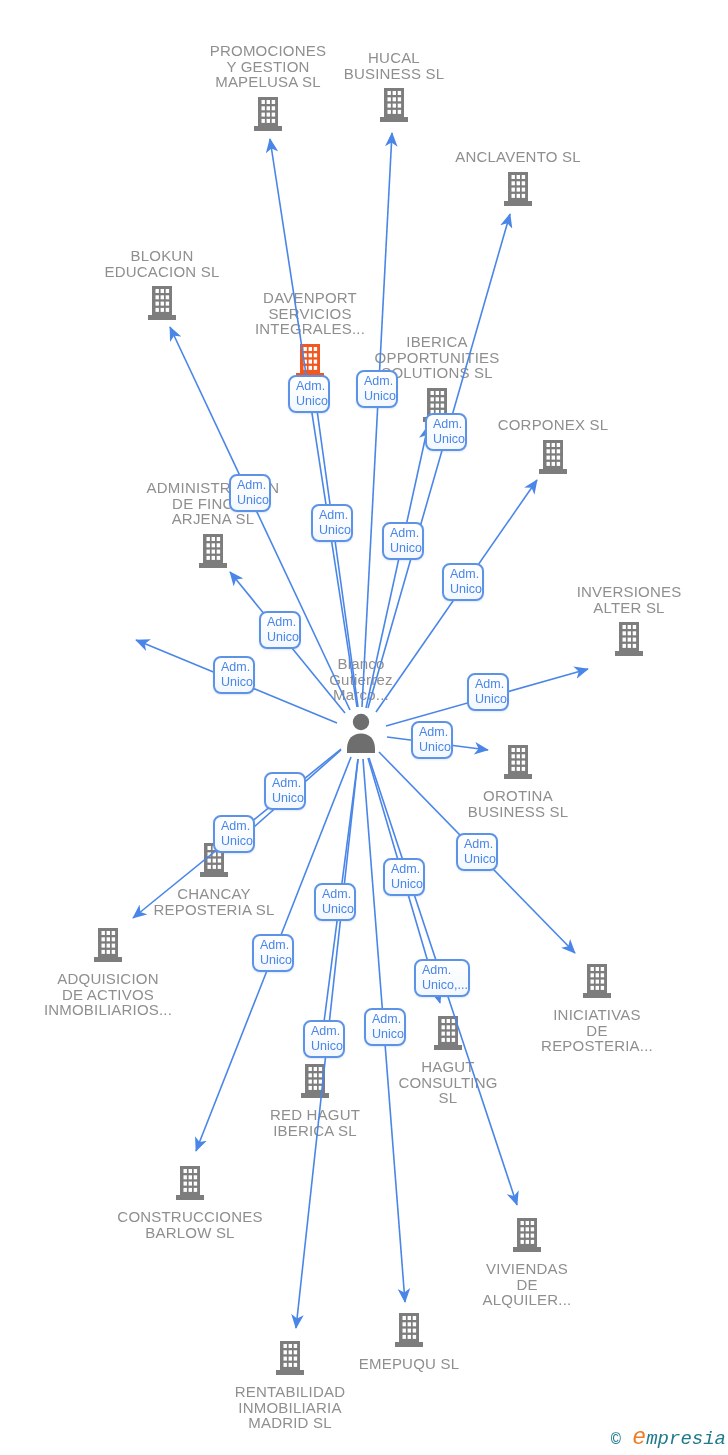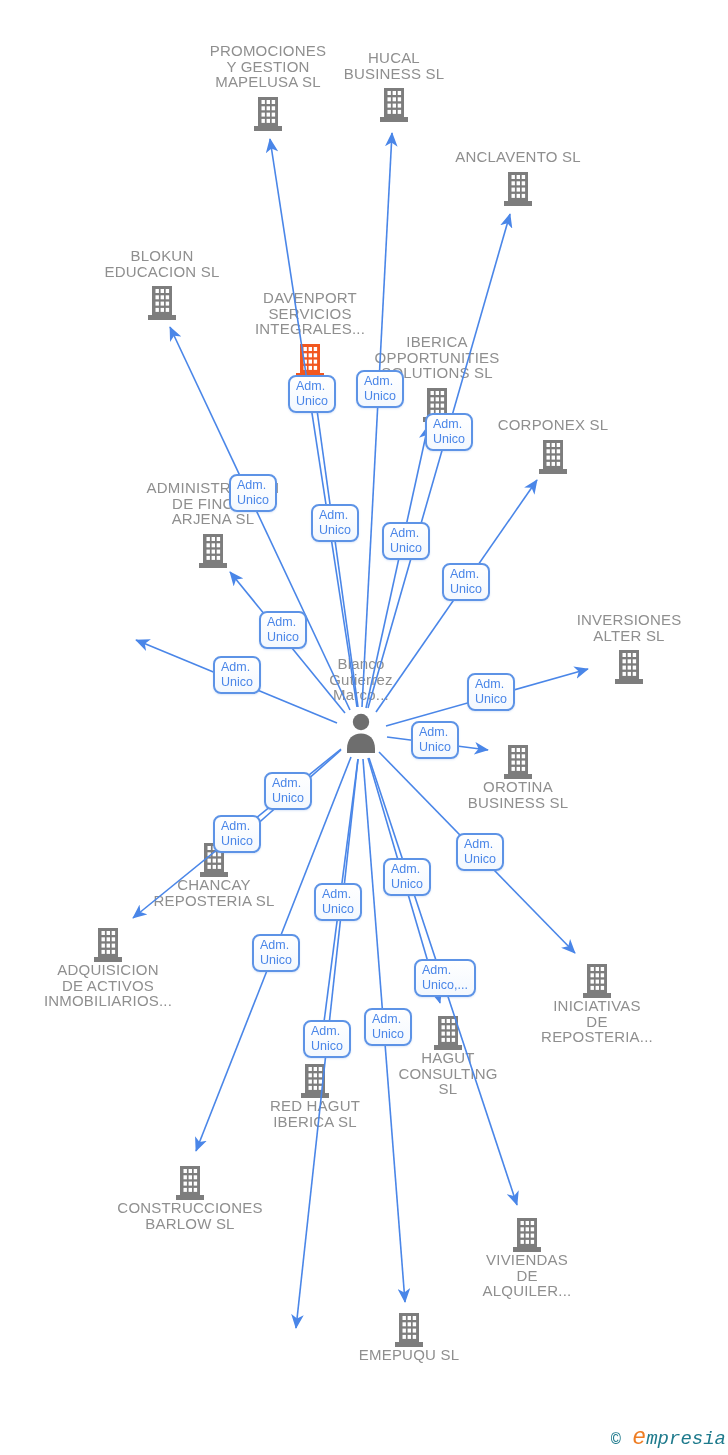--- a/index.html
+++ b/index.html
@@ -1,29 +1,29 @@
 <!DOCTYPE html>
 <html><head>
 <meta charset="utf-8">
 <style>
   html,body{margin:0;padding:0;background:#ffffff;}
   #canvas{position:relative;width:728px;height:1455px;background:#ffffff;overflow:hidden;
           font-family:"Liberation Sans",sans-serif;}
   #edges{position:absolute;left:0;top:0;z-index:2;}
   .node{position:absolute;width:150px;display:flex;flex-direction:column;align-items:center;z-index:1;cursor:pointer;}
   .node.above{row-gap:7px;}
-  .node.below{row-gap:0;}
+  .node.below{row-gap:9px;}
   .nlabel{color:#8f8f8f;font-size:15px;line-height:15.5px;text-align:center;
           white-space:pre-line;letter-spacing:0.2px;}
   .bicon{color:#7d7d7d;display:block;line-height:0;}
   .bicon.hl{color:#f2571f;}
   .picon{color:#6e6e6e;display:block;line-height:0;}
   .edgebox{position:absolute;z-index:3;border:2px solid #5d93e6;border-radius:8px;
            background:linear-gradient(180deg,#ffffff 0%,#f3f8fe 100%);
-           color:#4a86e8;font-size:12.5px;line-height:14.5px;padding:2px 6px 3px 6px;
+           color:#4a86e8;font-size:12.5px;line-height:14.5px;padding:2px 0 3px 6px;
            white-space:pre-line;box-shadow:0 1px 2px rgba(90,140,220,0.2);}
   .brand{position:absolute;right:2px;top:1425px;z-index:4;
          font-family:Liberation Mono, monospace;font-style:italic;color:#1e7a8c;font-size:19px;}
   .brand .sym{font-style:normal;font-size:17px;color:#1e7a8c;}
   .brand .lead{color:#ee7d23;font-size:23px;}
 </style>
 </head>
 <body>
 
 <svg width="0" height="0" style="position:absolute">
@@ -136,21 +136,21 @@
         </svg></span>
   </div>
   <div class="node above" style="left:138px;top:480px">
     <div class="nlabel">ADMINISTRACION
 DE FINCAS
 ARJENA SL</div>
     <span class="bicon"><svg width="32" height="34" viewBox="0 0 32 34">
           <use href="#bldg"></use>
         </svg></span>
   </div>
-  <div class="node above" style="left:554px;top:612px">
+  <div class="node above" style="left:554px;top:584px">
     <div class="nlabel">INVERSIONES
 ALTER SL</div>
     <span class="bicon"><svg width="32" height="34" viewBox="0 0 32 34">
           <use href="#bldg"></use>
         </svg></span>
   </div>
   <div class="node below" style="left:443px;top:745px">
     <span class="bicon"><svg width="32" height="34" viewBox="0 0 32 34">
           <use href="#bldg"></use>
         </svg></span>
@@ -208,20 +208,28 @@
         </svg></span>
     <div class="nlabel">VIVIENDAS
 DE
 ALQUILER...</div>
   </div>
   <div class="node below" style="left:334px;top:1313px">
     <span class="bicon"><svg width="32" height="34" viewBox="0 0 32 34">
           <use href="#bldg"></use>
         </svg></span>
     <div class="nlabel">EMEPUQU SL</div>
+  </div>
+  <div class="node below" style="left:215px;top:1341px">
+    <span class="bicon"><svg width="32" height="34" viewBox="0 0 32 34">
+          <use href="#bldg"></use>
+        </svg></span>
+    <div class="nlabel">RENTABILIDAD
+INMOBILIARIA
+MADRID  SL</div>
   </div>
 
   <div class="node above" style="left:286px;top:656px;row-gap:10px">
     <div class="nlabel">Blanco
 Gutierrez
 Marco...</div>
     <span class="picon"><svg width="36" height="40" viewBox="0 0 36 40">
           <use href="#prsn"></use>
         </svg></span>
   </div>

